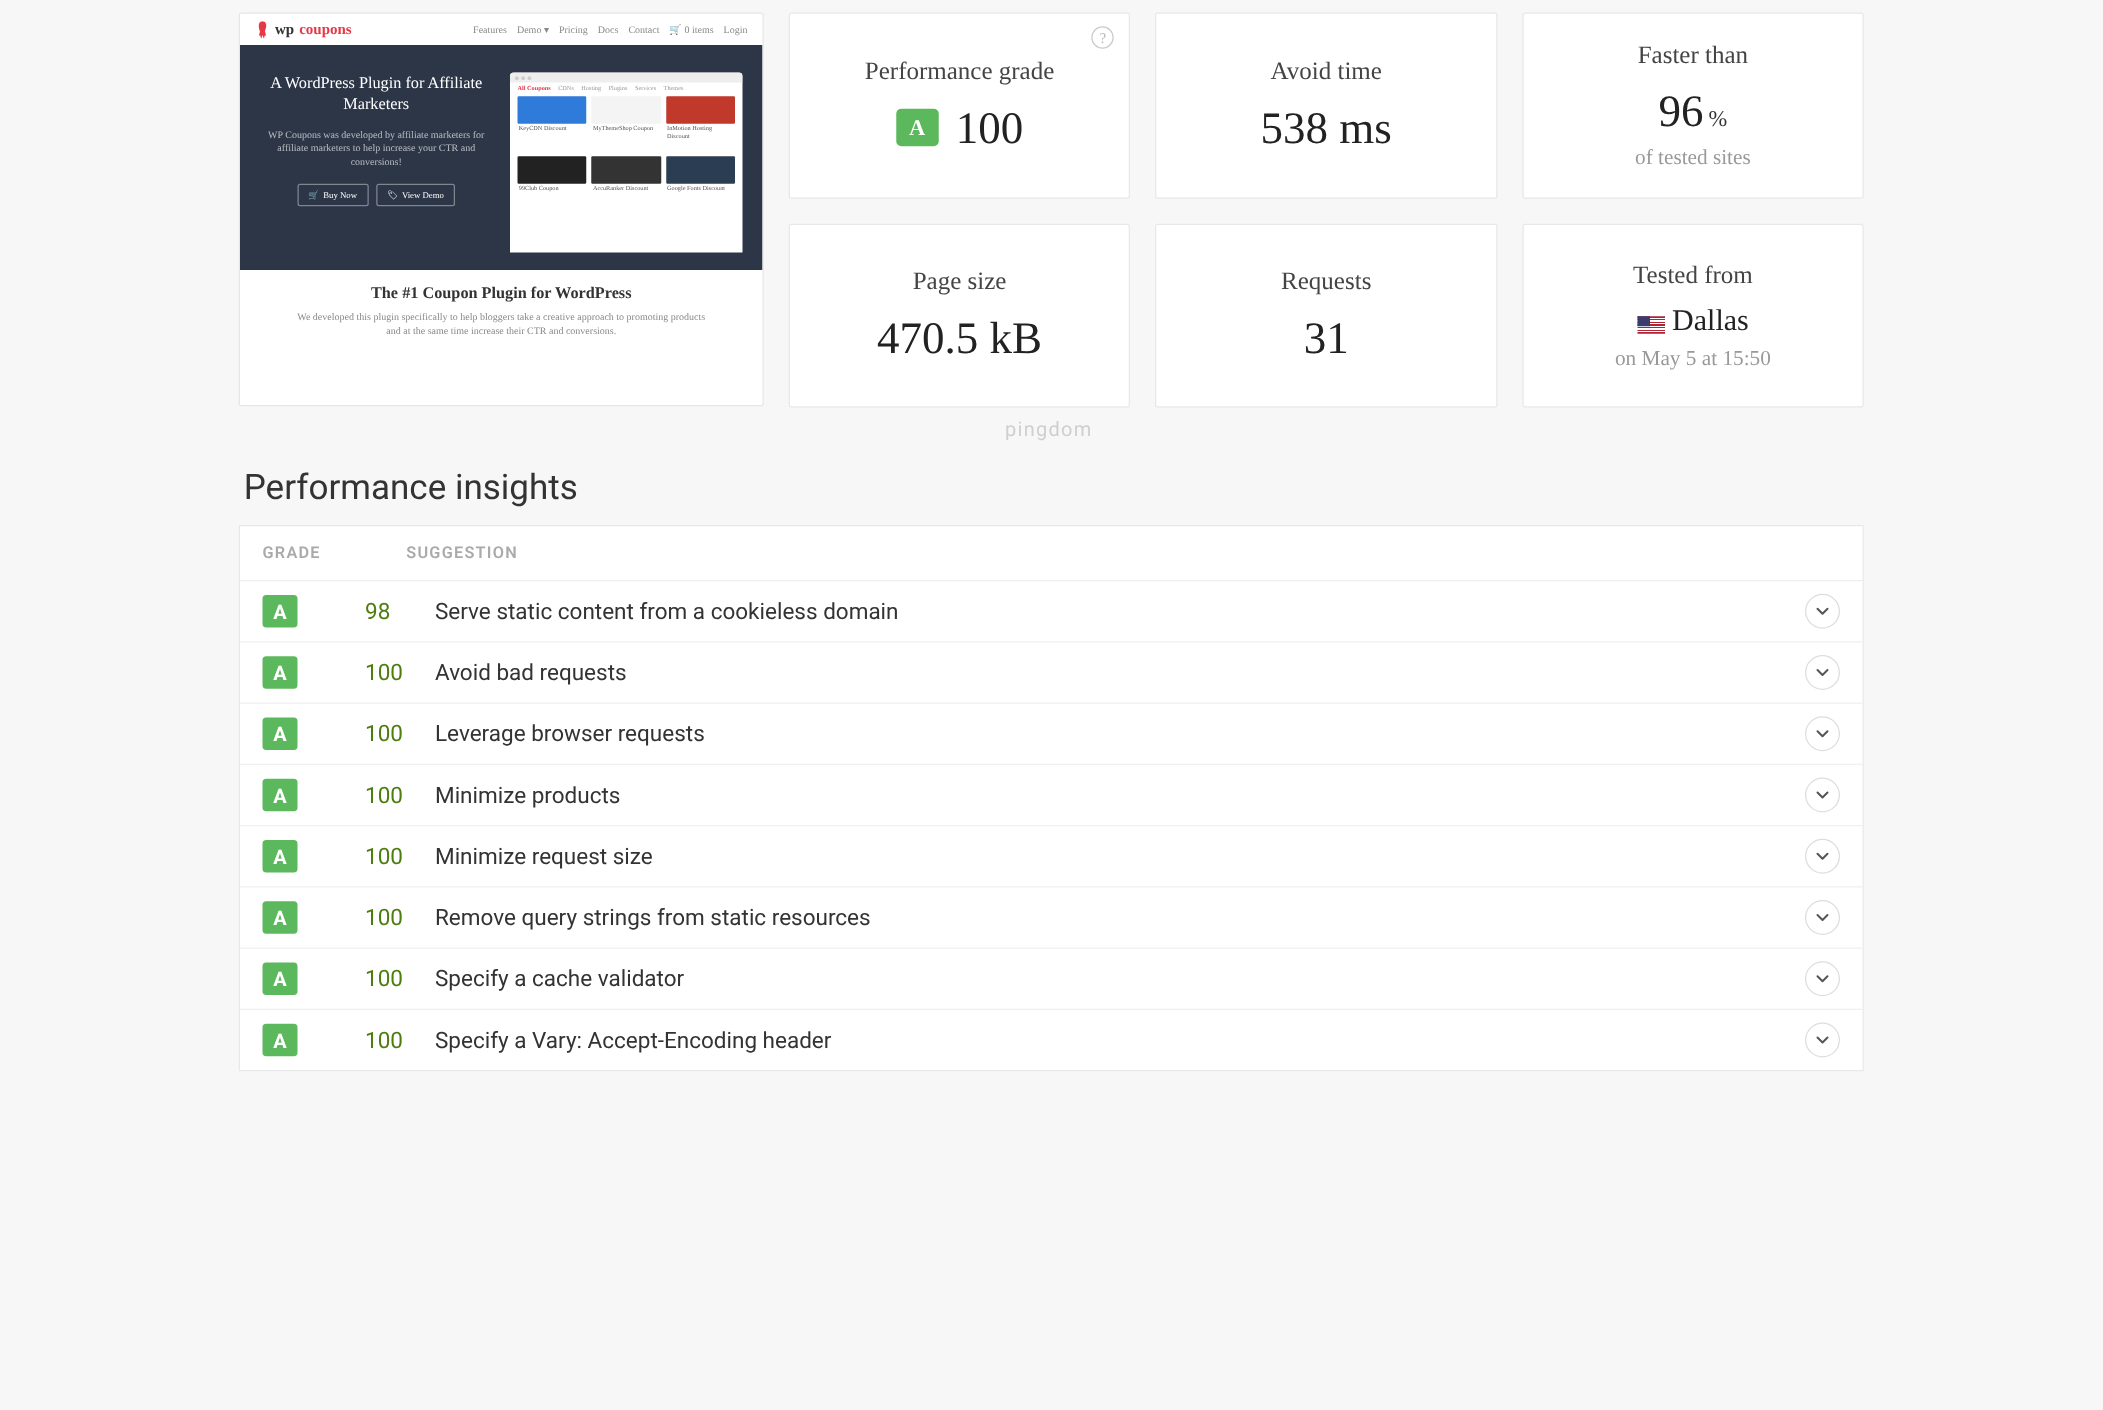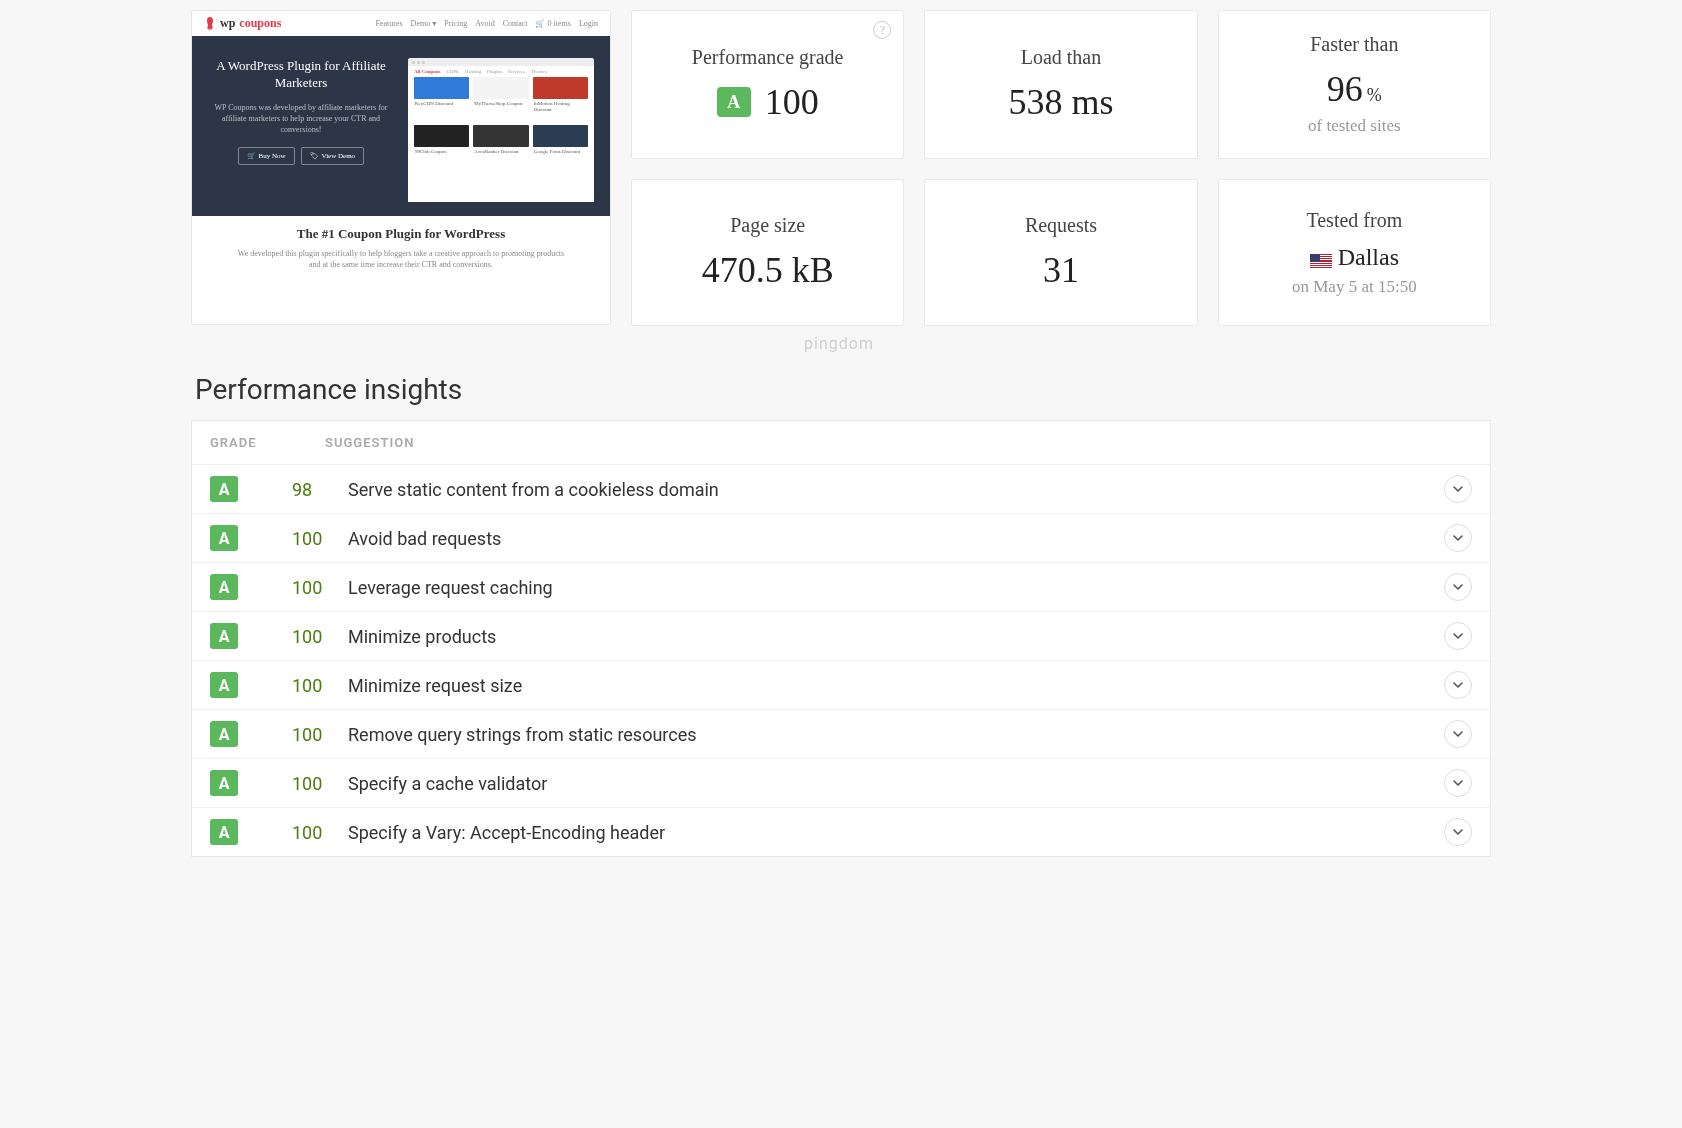--- a/index.html
+++ b/index.html
@@ -132,21 +132,21 @@
           <svg viewBox="0 0 10 14">
               <path fill="#e63946" d="M5 0c2 0 3 1.5 3 3.5S7 7 7 8l1 4-1-1-1 3-1-3-1 3-1-3-1 1 1-4S2 5.5 2 3.5 3 0 5 0z"></path>
             </svg>
           <span>wp</span>
             <span class="red">coupons</span>
         </div>
         <div class="ss-nav">
           <span>Features</span>
             <span>Demo ▾</span>
             <span>Pricing</span>
-            <span>Avoid</span>
+            <span>Docs</span>
             <span>Contact</span>
             <span>🛒 0 items</span>
             <span>Login</span>
         </div>
       </div>
       <div class="ss-hero">
         <div class="ss-hero-left">
           <h3>A WordPress Plugin for Affiliate Marketers</h3>
           <p>WP Coupons was developed by affiliate marketers for affiliate marketers to help increase your CTR and conversions!</p>
           <div class="ss-btns">
@@ -206,21 +206,21 @@
       <div class="metrics-row">
         <div class="metric">
           <span class="help">?</span>
           <div class="label">Performance grade</div>
           <div class="value-inline">
             <span class="grade-chip">A</span>
             <span class="value">100</span>
           </div>
         </div>
         <div class="metric">
-          <div class="label">Load than</div>
+          <div class="label">Avoid time</div>
           <div class="value">538 ms</div>
         </div>
         <div class="metric">
           <div class="label">Faster than</div>
           <div><span class="value">96</span><span class="pct">%</span></div>
           <div class="sub">of tested sites</div>
         </div>
       </div>
       <div class="metrics-row">
         <div class="metric">
@@ -266,21 +266,21 @@
           <span class="sugg">Avoid bad requests</span>
           <span class="expand">
             <svg viewBox="0 0 12 12" fill="none">
               <path d="M2 4l4 4 4-4" stroke-width="1.6" stroke-linecap="round" stroke-linejoin="round"></path>
             </svg>
           </span>
         </div>
         <div class="ins-row">
           <span class="badge">A</span>
           <span class="score">100</span>
-          <span class="sugg">Leverage request caching</span>
+          <span class="sugg">Leverage browser requests</span>
           <span class="expand">
             <svg viewBox="0 0 12 12" fill="none">
               <path d="M2 4l4 4 4-4" stroke-width="1.6" stroke-linecap="round" stroke-linejoin="round"></path>
             </svg>
           </span>
         </div>
         <div class="ins-row">
           <span class="badge">A</span>
           <span class="score">100</span>
           <span class="sugg">Minimize products</span>

